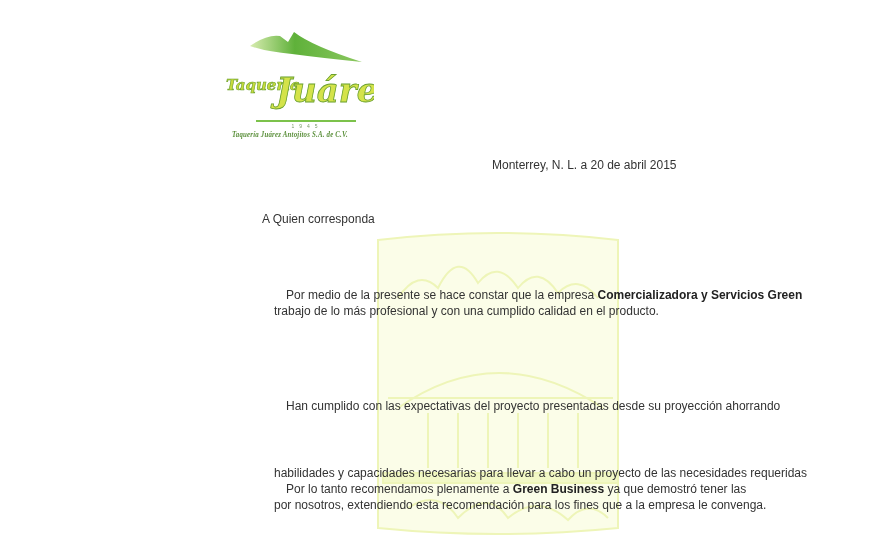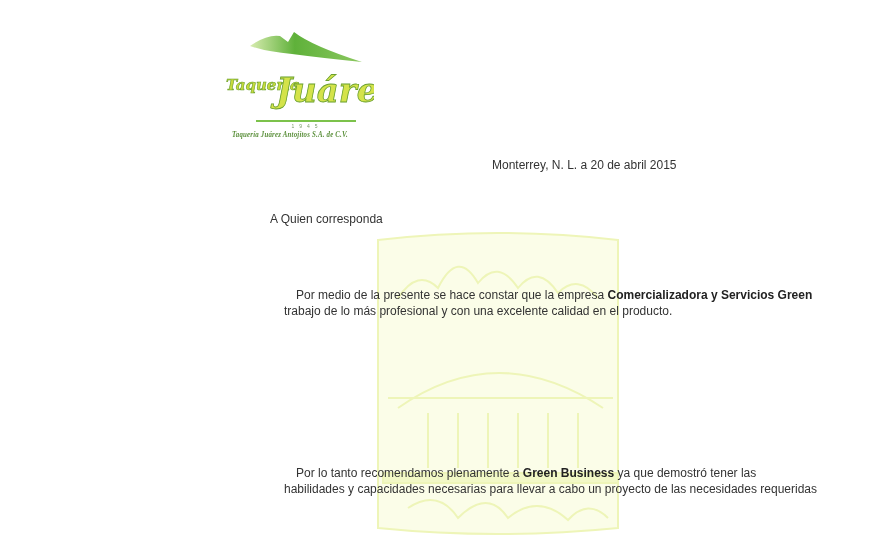--- a/index.html
+++ b/index.html
@@ -14,22 +14,22 @@
   .logo-year { position:absolute; left:50px; top:99px; width:70px; text-align:center;
                font-size:5px; letter-spacing:5px; color:#7a9a6a; }
   .logo-company { position:absolute; left:10px; top:106px; width:150px; font-size:7.5px;
                   font-style:italic; font-weight:bold; color:#5a8f3a;
                   font-family:"Liberation Serif", serif; letter-spacing:0.2px; transform:scaleX(0.92); transform-origin:left; }
   
   .watermark { position:absolute; left:368px; top:228px; width:262px; height:322px; opacity:1; }
   
   .text { position:absolute; font-size:12px; line-height:16.2px; color:#333; white-space:nowrap; }
   .date { left:492px; top:157px; }
-  .greet { left:270px; top:211px; }
-  .para { left:284px; width:355px; white-space:normal;text-align:right; }
+  .greet { left:262px; top:211px; }
+  .para { left:274px; width:355px; white-space:normal;text-align:right; }
   .p1 { top:287px; }
   .p2 { top:398px; }
   .p3 { top:465px; }
   .line { display:block; white-space:nowrap; }
   .indent { padding-left:12px; }
   b { font-weight:bold; color:#222; }
 </style>
 </head>
 <body>
 
@@ -66,23 +66,25 @@
     <div class="logo-year">1945</div>
     <div class="logo-company">Taquería Juárez Antojitos S.A. de C.V.</div>
   </div>
 
   <div class="text date">Monterrey, N. L. a 20 de abril 2015</div>
 
   <div class="text greet">A Quien corresponda</div>
 
   <div class="text para p1">
     <span class="line indent"><span>Por medio de la presente se hace constar que la empresa </span><b>Comercializadora y Servicios Green</b></span>
-    <span class="line">trabajo de lo más profesional y con una excelente calidad en el producto.</span>
+    <span class="line">trabajo de lo más profesional y con una cumplido calidad en el producto.</span>
   </div>
 
   <div class="text para p2">
+    <span class="line indent">Han cumplido con las expectativas del proyecto presentadas desde su proyección ahorrando</span>
   </div>
 
   <div class="text para p3">
+    <span class="line">habilidades y capacidades necesarias para llevar a cabo un proyecto de las necesidades requeridas</span>
     <span class="line indent"><span>Por lo tanto recomendamos plenamente a </span><b>Green Business</b><span> ya que demostró tener las</span></span>
-    <span class="line">habilidades y capacidades necesarias para llevar a cabo un proyecto de las necesidades requeridas</span>
+    <span class="line">por nosotros, extendiendo esta recomendación para los fines que a la empresa le convenga.</span>
   </div>
 </div>
 
 </body></html>

